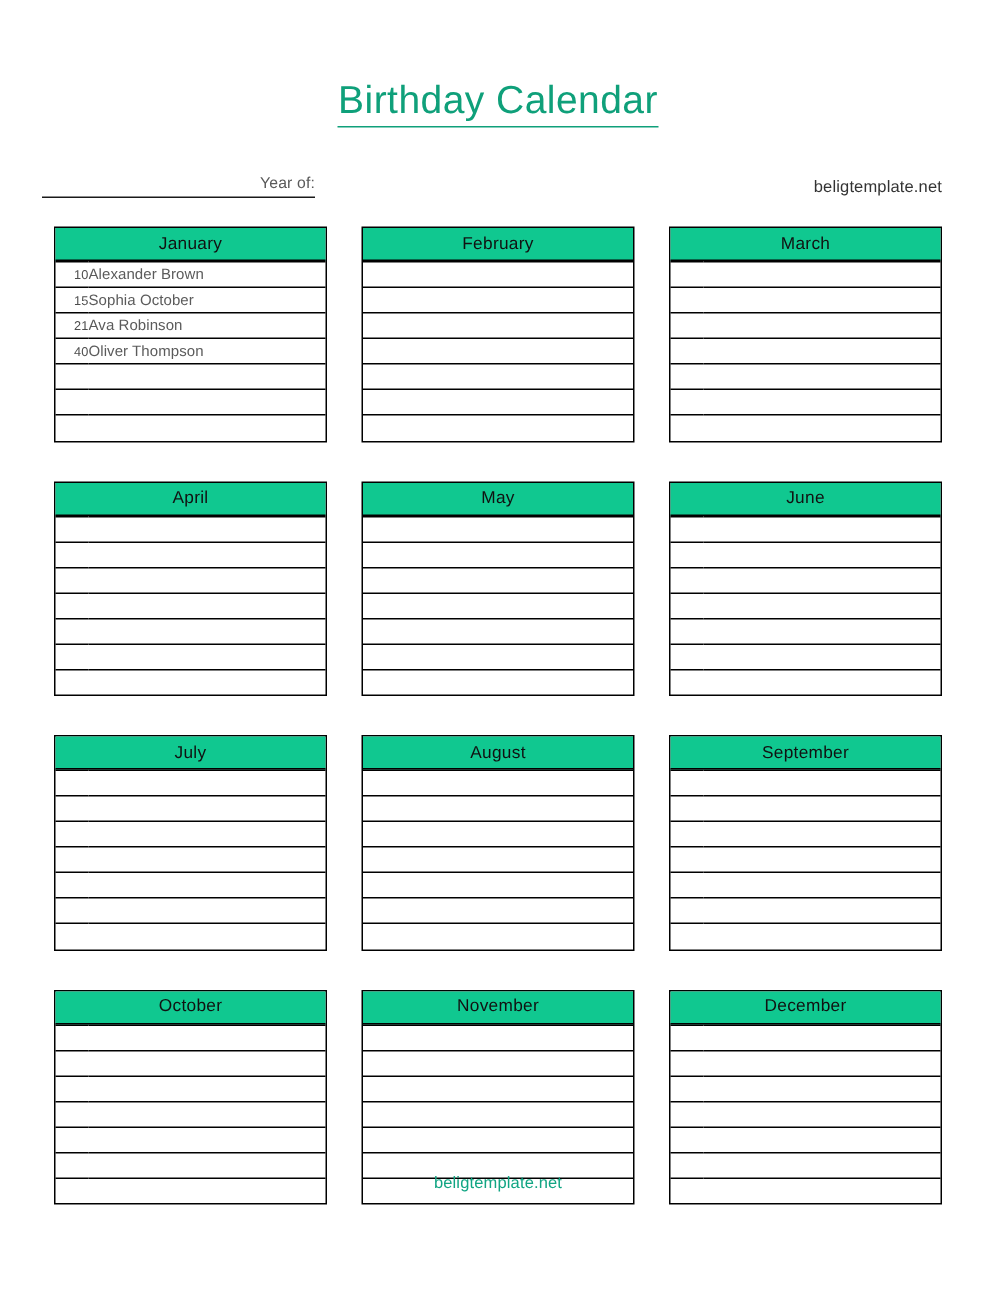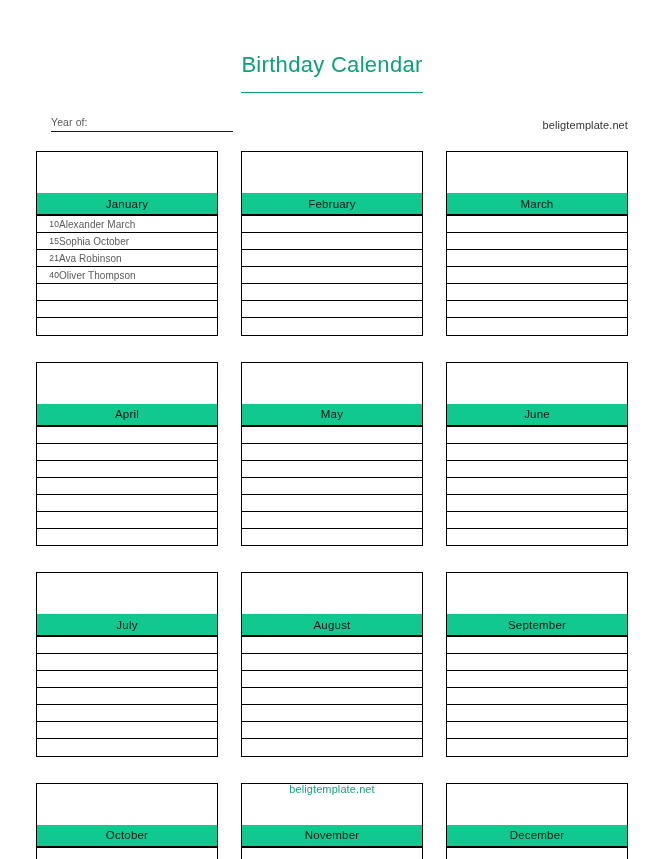--- a/index.html
+++ b/index.html
@@ -25,35 +25,36 @@
   
   .title-wrap {
     position: absolute;
     top: 52px;
     left: 0;
     width: 664px;
     text-align: center;
   }
   .title {
     display: inline-block;
-    font-size: 22px;
+    font-size: 26px;
     font-weight: 400;
     letter-spacing: 0.3px;
     color: #0FA07A;
-    padding-bottom: 15px;
+    padding-bottom: 2px;
     border-bottom: 1.4px solid #0FA07A;
     line-height: 1.15;
   }
 
   
   .year-block {
     position: absolute;
-    left: 51px;
+    left: 28px;
     top: 116px;
     width: 182px;
+    text-align: right;
   }
   .year-label {
     font-size: 10.5px;
     color: #5a5a5a;
     letter-spacing: 0.1px;
     padding-bottom: 3px;
     display: block;
   }
   .year-rule {
     width: 182px;
@@ -88,21 +89,20 @@
     background: #ffffff;
   }
 
   .month-head {
     background: #10C890;
     border-bottom: 1.3px solid #000000;
     height: 22px;
     display: flex;
     align-items: center;
     justify-content: center;
-    margin-top: 41px;
   }
   .month-name {
     font-size: 11.5px;
     color: #111111;
     font-weight: 400;
     letter-spacing: 0.2px;
   }
 
   table.month-table {
     width: 100%;
@@ -168,21 +168,21 @@
 
   <div class="grid">
       <div class="month">
         <div class="month-head">
           <span class="month-name">January</span>
         </div>
         <table class="month-table">
           <tbody>
             <tr>
               <td class="date-cell">10</td>
-              <td class="name-cell">Alexander March</td>
+              <td class="name-cell">Alexander Brown</td>
             </tr>
             <tr>
               <td class="date-cell">15</td>
               <td class="name-cell">Sophia October</td>
             </tr>
             <tr>
               <td class="date-cell">21</td>
               <td class="name-cell">Ava Robinson</td>
             </tr>
             <tr>

